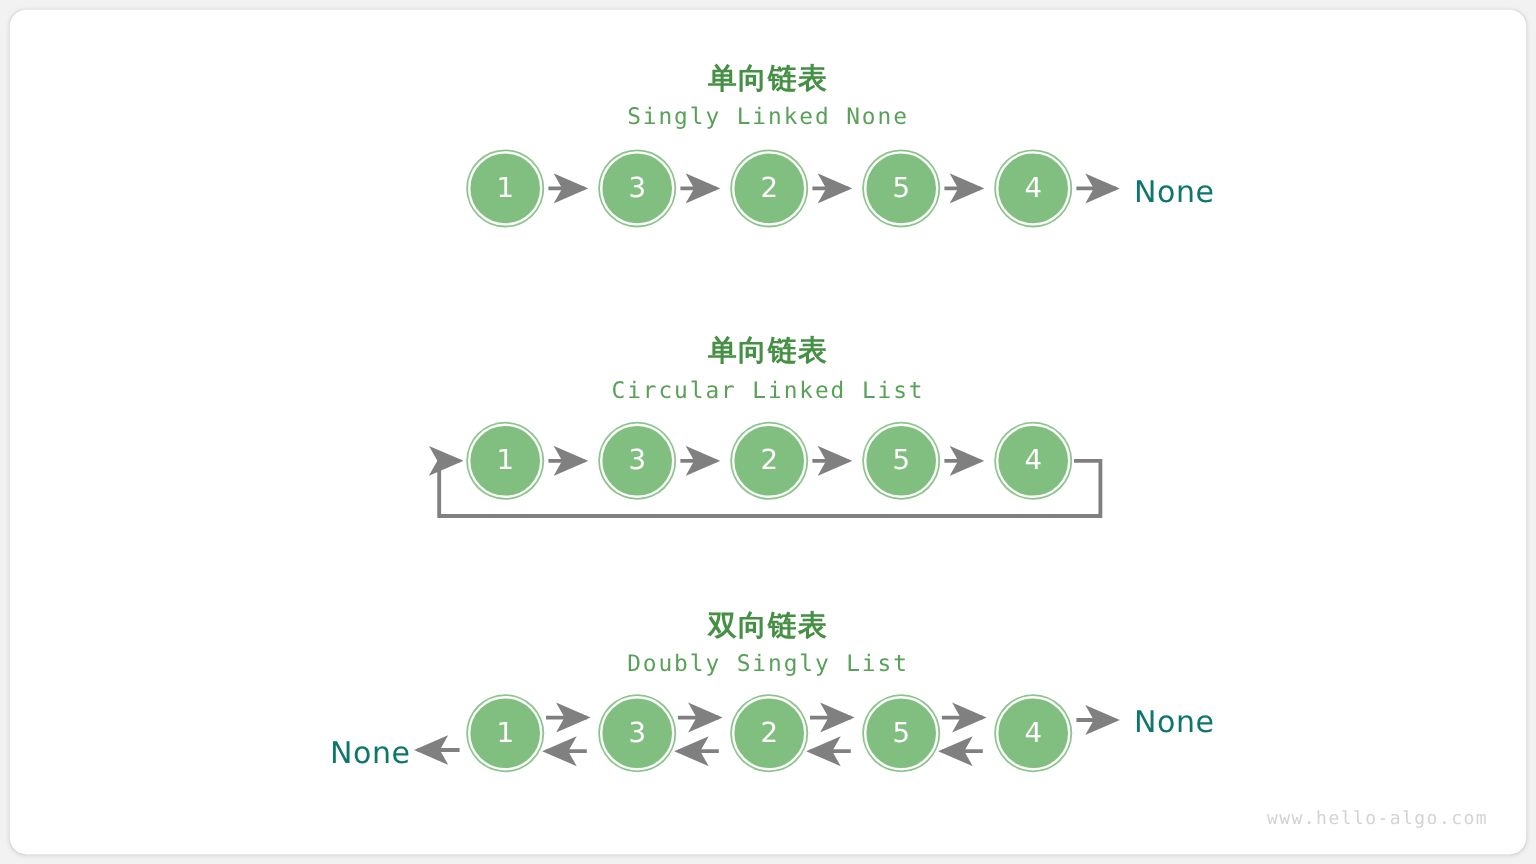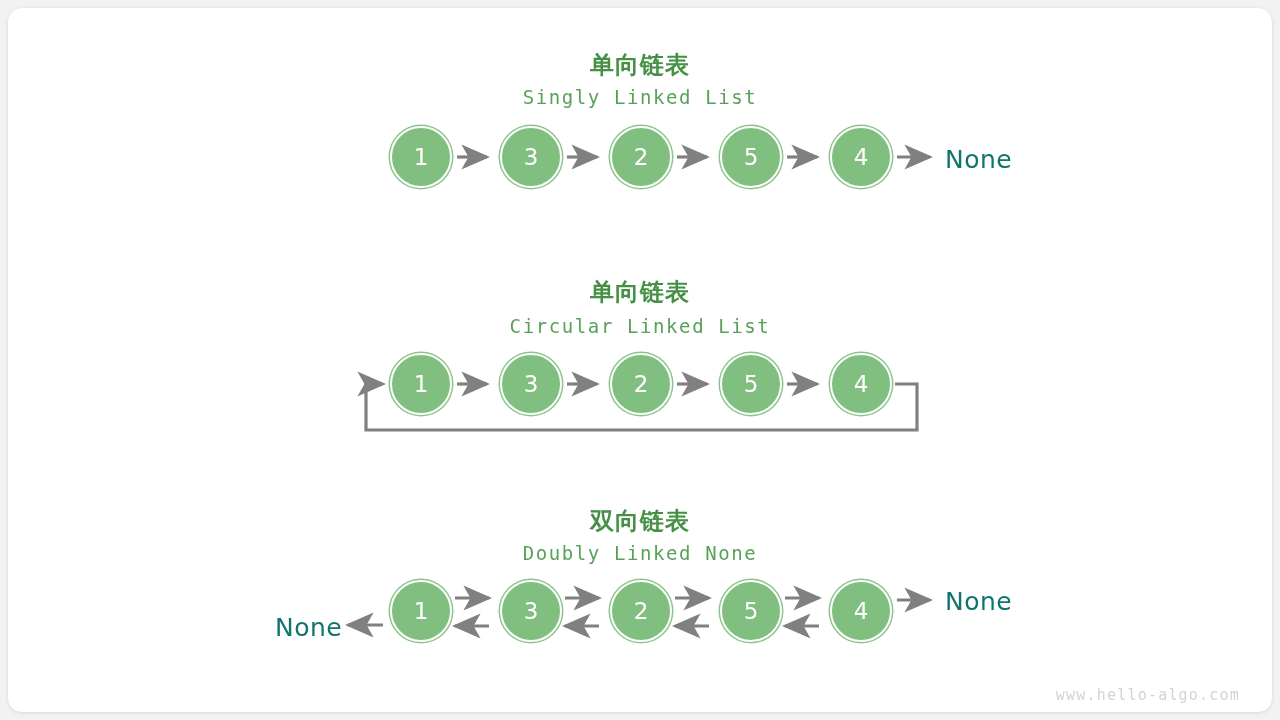--- a/index.html
+++ b/index.html
@@ -77,21 +77,21 @@
     display: flex;
     align-items: center;
     justify-content: center;
     color: #ffffff;
     font-size: 23px;
     font-family: "DejaVu Sans", "Liberation Sans", sans-serif;
   }
   #watermark {
     position: absolute;
     right: 40px;
-    bottom: 16px;
+    bottom: 29px;
     color: #d3d3d3;
     font-size: 15px;
     letter-spacing: 1.2px;
     font-family: "DejaVu Sans Mono", "Liberation Mono", monospace;
     text-align: center;
   }
 </style>
 </head>
 <body>
 
@@ -137,41 +137,41 @@
       <line x1="709" y1="626" x2="675" y2="626" stroke="#808080" stroke-width="3.2" marker-end="url(#arrowL)"></line>
       <line x1="819" y1="626" x2="785" y2="626" stroke="#808080" stroke-width="3.2" marker-end="url(#arrowL)"></line>
 
       <line x1="897" y1="600" x2="930" y2="600" stroke="#808080" stroke-width="3.2" marker-end="url(#arrowR)"></line>
 
       <line x1="383" y1="625" x2="348" y2="625" stroke="#808080" stroke-width="3.2" marker-end="url(#arrowL)"></line>
     </g>
   </svg>
 
   <div class="sec-title" style="top:49px">单向链表</div>
-  <div class="sec-sub" style="top:86px">Singly Linked List</div>
+  <div class="sec-sub" style="top:86px">Singly Linked None</div>
 
   <div class="node" style="left:390px; top:126px">1</div>
   <div class="node" style="left:500px; top:126px">3</div>
   <div class="node" style="left:610px; top:126px">2</div>
   <div class="node" style="left:720px; top:126px">5</div>
   <div class="node" style="left:830px; top:126px">4</div>
 
   <div class="none-label" style="left:945px; top:145px">None</div>
 
   <div class="sec-title" style="top:276px">单向链表</div>
   <div class="sec-sub" style="top:315px">Circular Linked List</div>
 
   <div class="node" style="left:390px; top:353px">1</div>
   <div class="node" style="left:500px; top:353px">3</div>
   <div class="node" style="left:610px; top:353px">2</div>
   <div class="node" style="left:720px; top:353px">5</div>
   <div class="node" style="left:830px; top:353px">4</div>
 
   <div class="sec-title" style="top:505px">双向链表</div>
-  <div class="sec-sub" style="top:542px">Doubly Linked None</div>
+  <div class="sec-sub" style="top:542px">Doubly Singly List</div>
 
   <div class="node" style="left:390px; top:580px">1</div>
   <div class="node" style="left:500px; top:580px">3</div>
   <div class="node" style="left:610px; top:580px">2</div>
   <div class="node" style="left:720px; top:580px">5</div>
   <div class="node" style="left:830px; top:580px">4</div>
 
   <div class="none-label" style="left:945px; top:587px">None</div>
   <div class="none-label" style="left:275px; top:613px">None</div>
 

